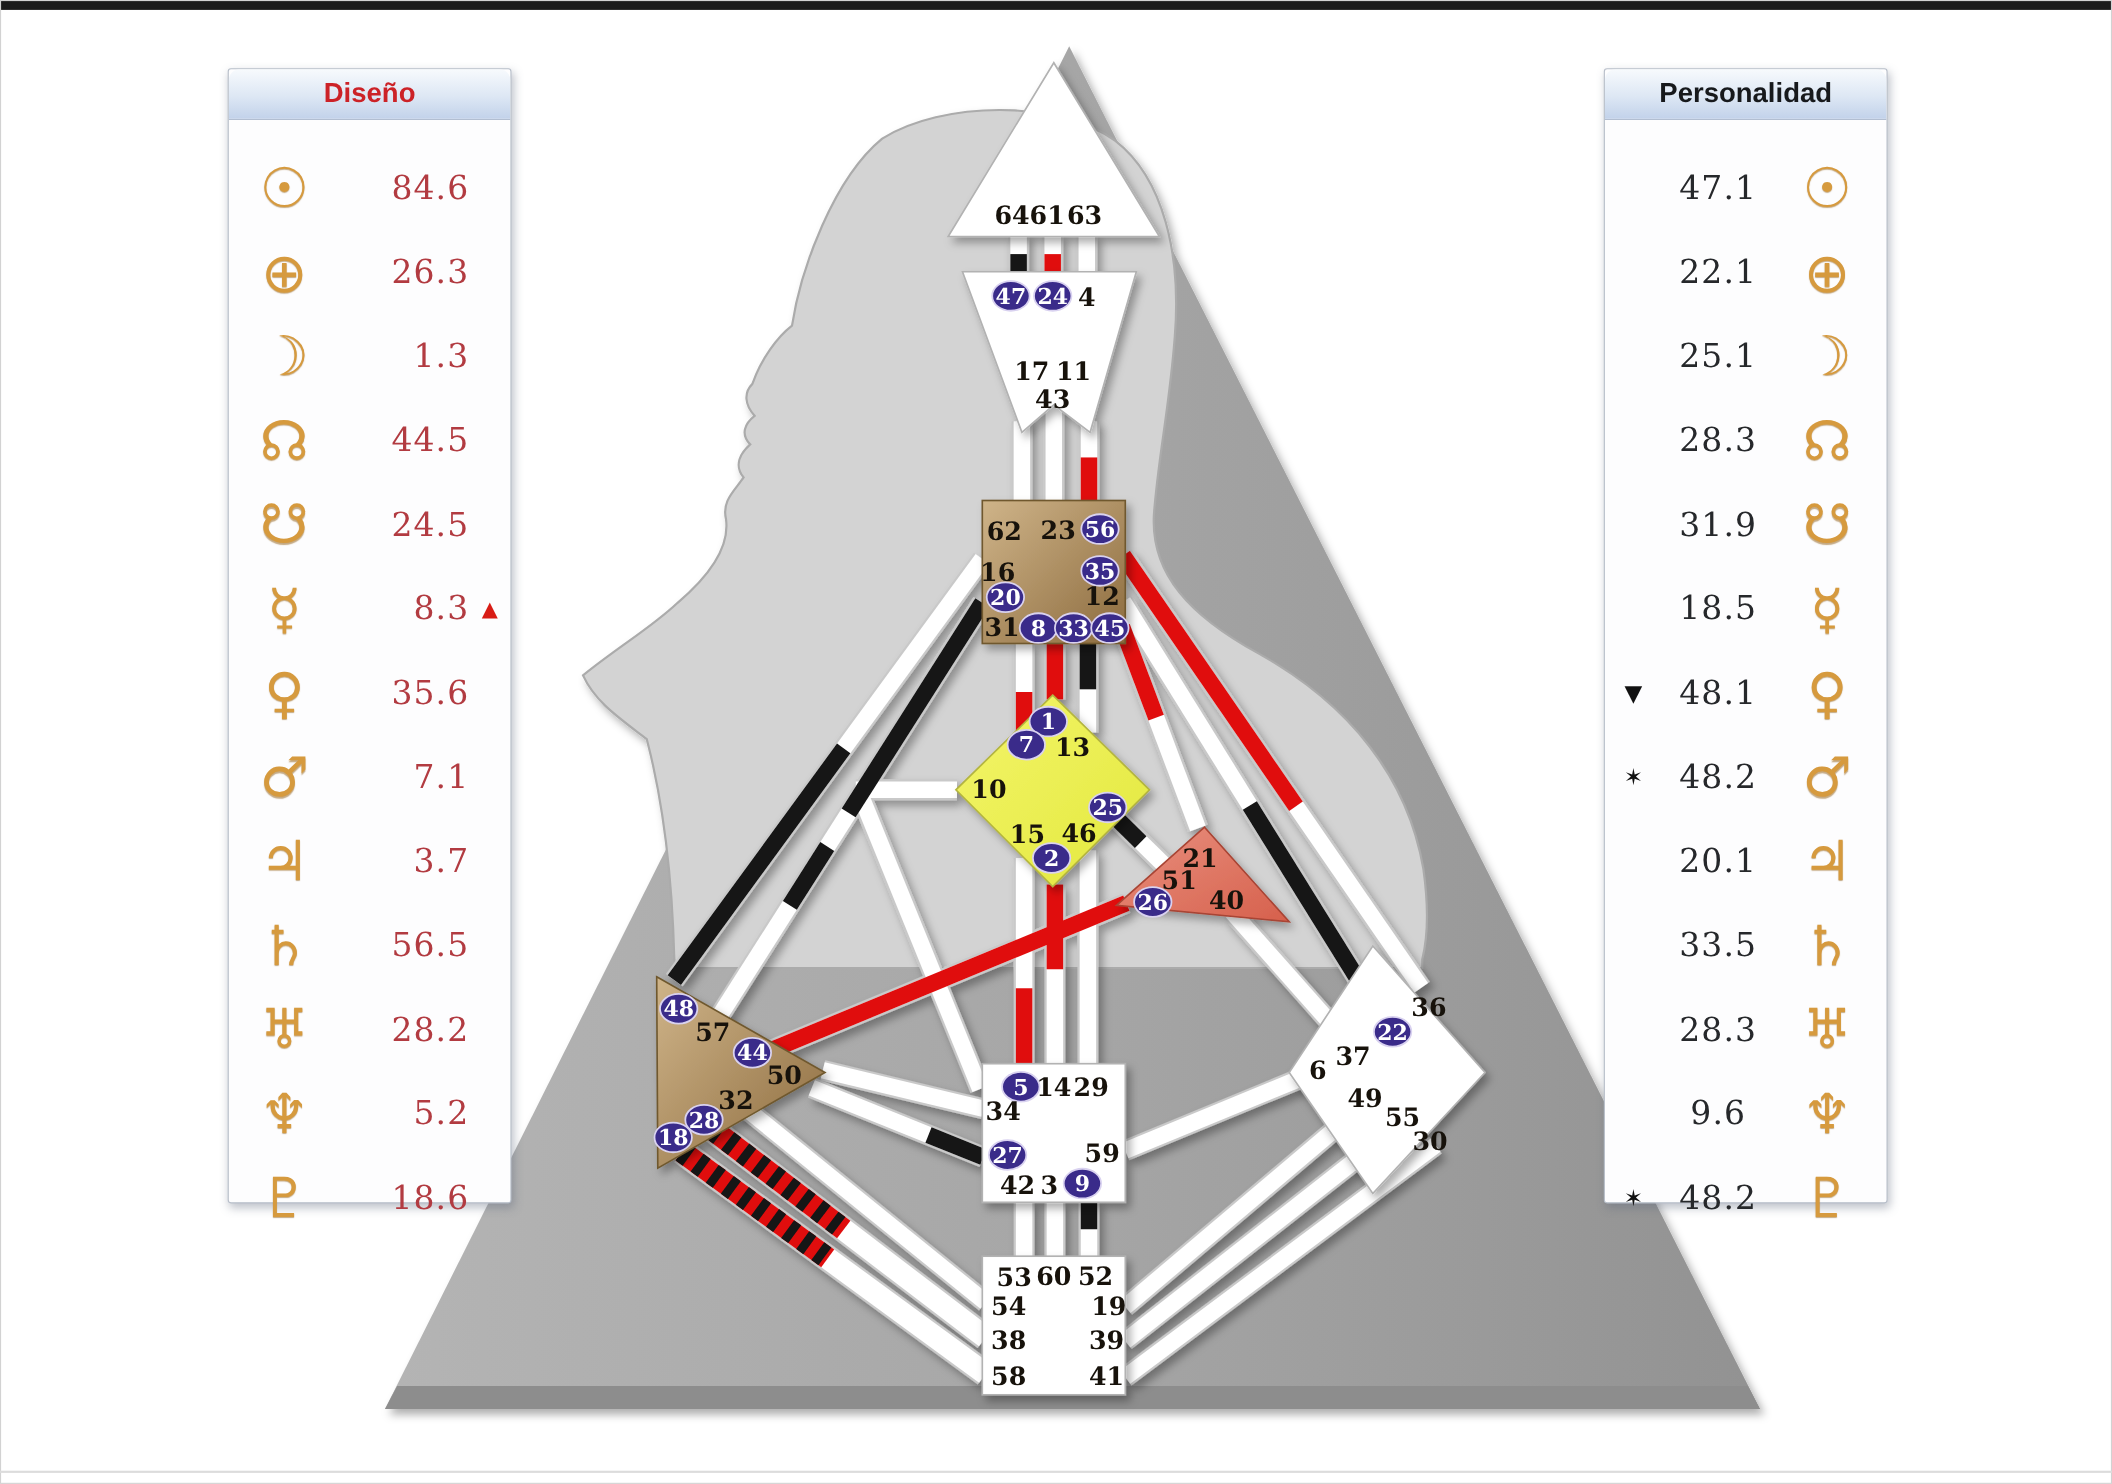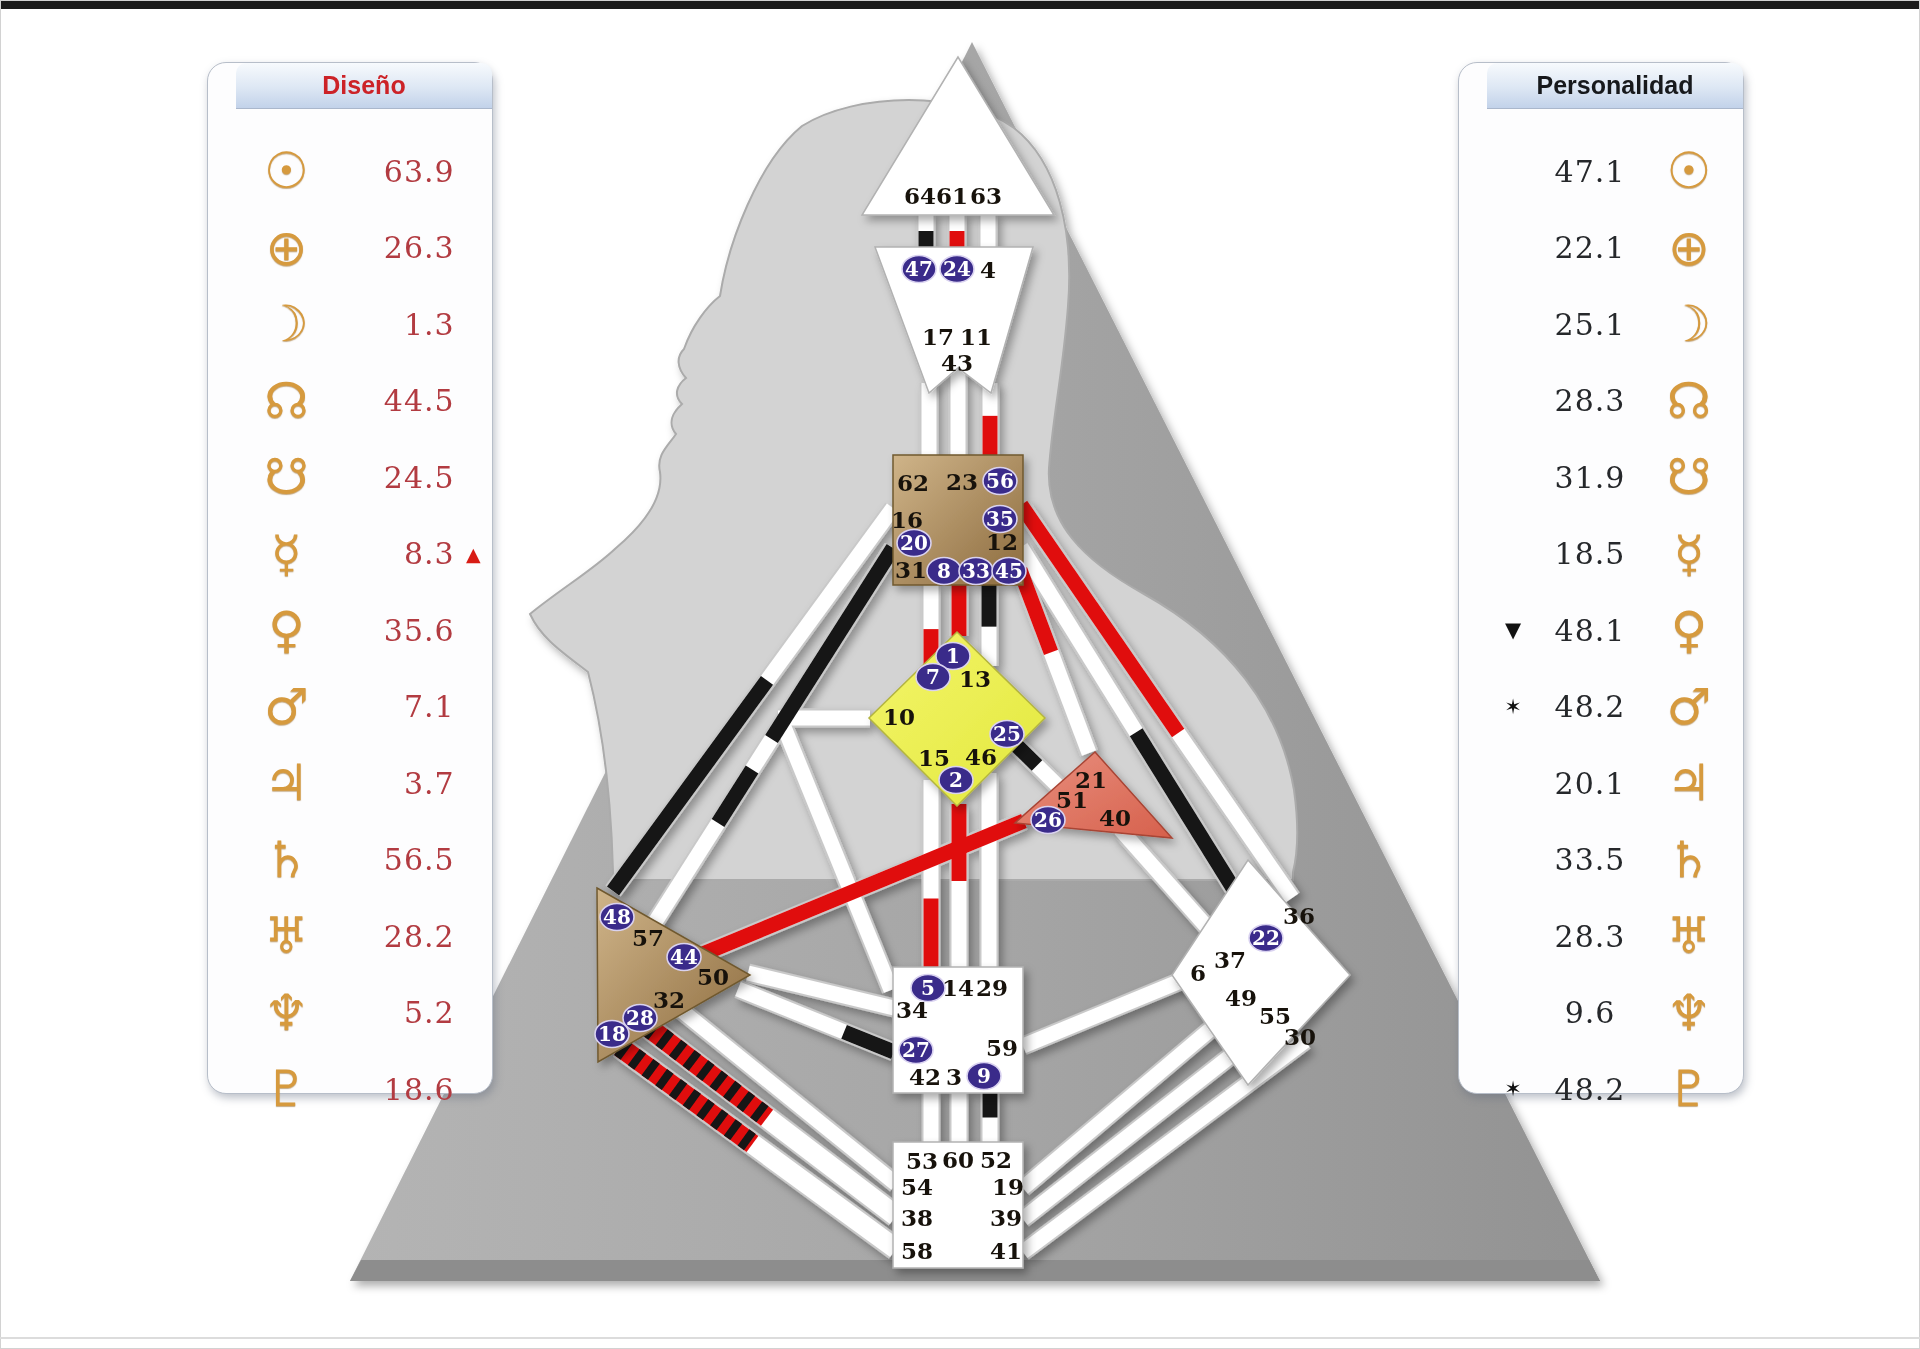--- a/index.html
+++ b/index.html
@@ -5,21 +5,21 @@
   html,body{margin:0;padding:0;}
   body{width:1920px;height:1349px;position:relative;background:#ffffff;overflow:hidden;
        font-family:"DejaVu Serif",serif;}
   .top-bar{position:absolute;left:0;top:0;width:1920px;height:9px;background:#1b1b1b;}
   .page-border{position:absolute;left:0;top:0;width:1918px;height:1347px;border:1px solid #d2d2d2;pointer-events:none;}
   .bottom-line{position:absolute;left:0;top:1337px;width:1920px;height:2px;background:#dcdcdc;}
   svg{position:absolute;left:0;top:0;}
 
   
   .panel{position:absolute;top:62px;width:256px;height:1030px;background:#fdfdfe;
-         border:1px solid #b7bec9;border-radius:19px;box-shadow:2px 4px 9px rgba(90,100,120,.4);padding-left:28px;}
+         border:1px solid #b7bec9;border-radius:3px;box-shadow:2px 4px 9px rgba(90,100,120,.4);}
   .panel.left{left:207px;}
   .panel.right{left:1458px;}
   .panel-header{height:45px;border-radius:10px 10px 0 0;
      background:linear-gradient(#f7fafd,#dde7f4 55%,#c2d2ea);
      border-bottom:1px solid #aab7cc;display:flex;align-items:center;justify-content:center;
      font-family:"Liberation Sans",sans-serif;font-weight:bold;font-size:25px;}
   .panel.left .panel-header span{color:#cc2227;}
   .panel.right .panel-header span{color:#17191c;text-align:center;}
   .rows{padding-top:24px;display:flex;flex-direction:column;}
   .prow{height:76.5px;display:flex;align-items:center;}
@@ -277,21 +277,21 @@
     </g>
 </svg>
 
 <div class="panel left">
   <div class="panel-header">
     <span>Diseño</span>
   </div>
   <div class="rows" id="design-rows">
       <div class="prow">
         <span class="glyph">☉</span>
-        <span class="val">63.9</span>
+        <span class="val">84.6</span>
         <span class="mark"></span>
       </div>
       <div class="prow">
         <span class="glyph">⊕</span>
         <span class="val">26.3</span>
         <span class="mark"></span>
       </div>
       <div class="prow">
         <span class="glyph">☽</span>
         <span class="val">1.3</span>

